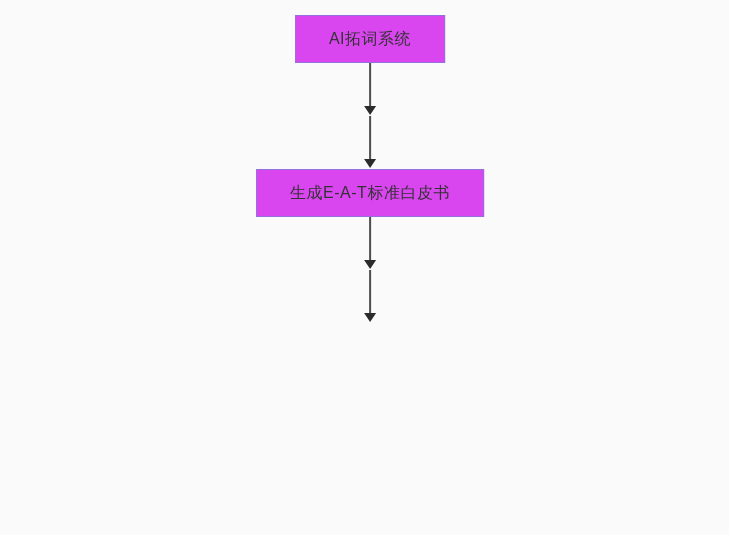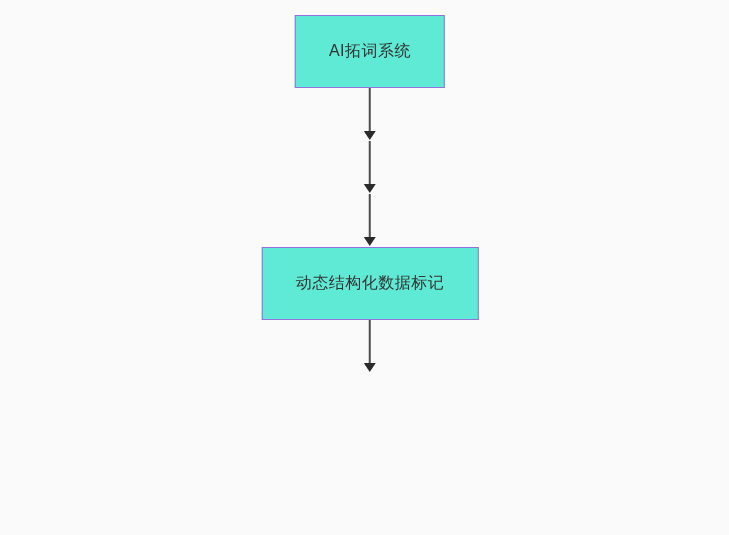--- a/index.html
+++ b/index.html
@@ -18,26 +18,26 @@
     position: absolute;
     left: 370px;
     top: 15px;
     transform: translateX(-50%);
     display: flex;
     flex-direction: column;
     align-items: center;
   }
   .node {
     box-sizing: border-box;
-    height: 73px;
+    height: 48px;
     display: flex;
     align-items: center;
     justify-content: center;
     padding: 0 33px;
-    background: #5eead4;
+    background: #d946ef;
     border: 1px solid #9370DB;
     white-space: nowrap;
   }
   .node span {
     font-size: 16px;
     color: #333333;
     letter-spacing: 0.5px;
   }
   .arrow {
     height: 53px;
@@ -73,29 +73,29 @@
     <div class="line"></div>
     <div class="head"></div>
   </div>
 
 
   <div class="arrow">
     <div class="line"></div>
     <div class="head"></div>
   </div>
 
+  <div class="node">
+    <span>生成E-A-T标准白皮书</span>
+  </div>
 
   <div class="arrow">
     <div class="line"></div>
     <div class="head"></div>
   </div>
 
-  <div class="node">
-    <span>动态结构化数据标记</span>
-  </div>
 
   <div class="arrow">
     <div class="line"></div>
     <div class="head"></div>
   </div>
 
 
 </div>
 
 </body></html>

